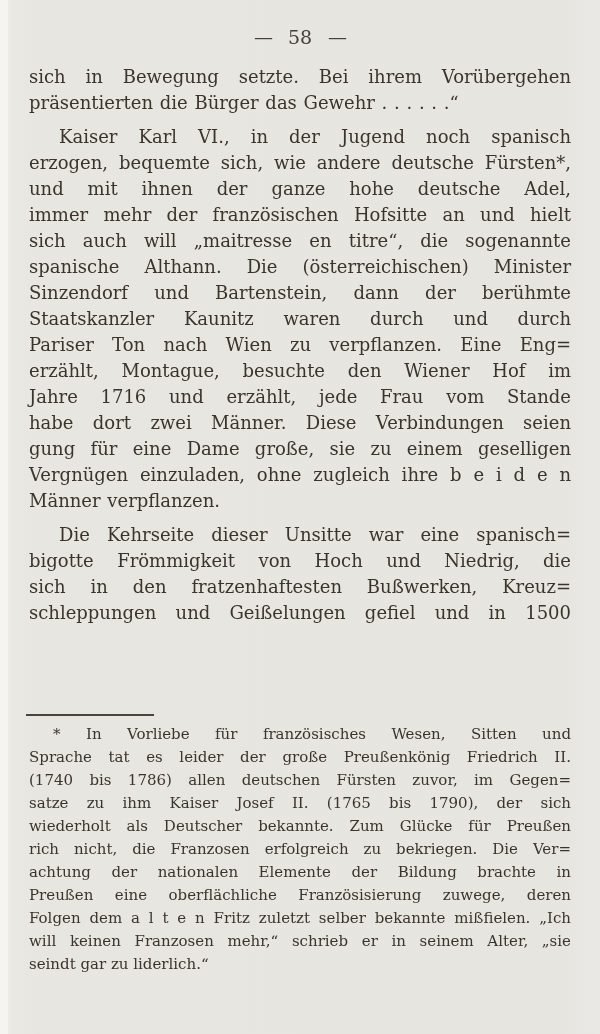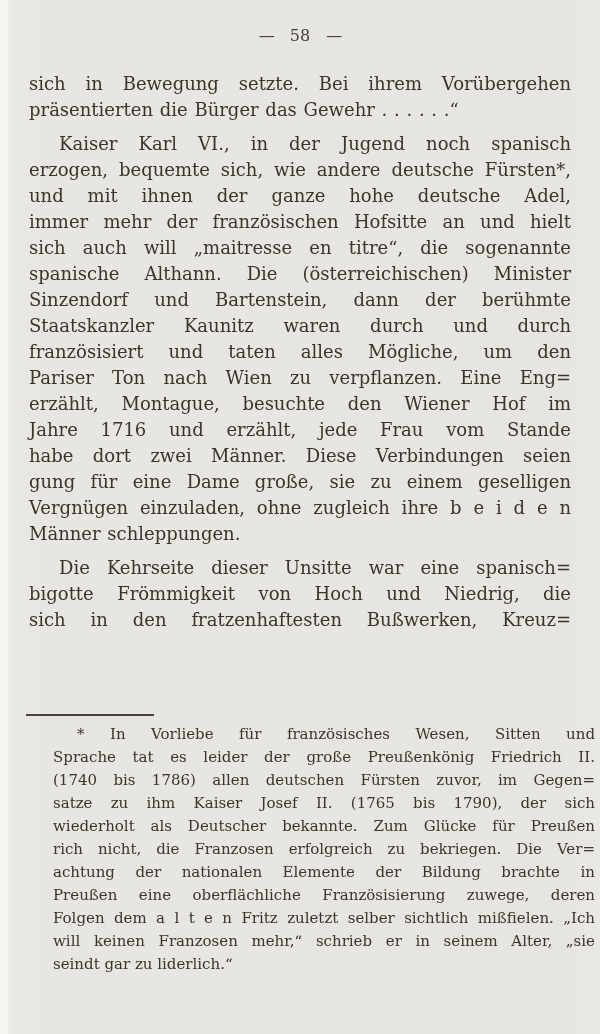--- a/index.html
+++ b/index.html
@@ -21,27 +21,27 @@
     position: absolute;
     left: 0; top: 0;
     width: 8px; height: 100%;
     background: #f5f4f1;
   }
   .header {
     position: absolute;
     top: 26px; left: 0;
     width: 100%;
     text-align: center;
-    font-size: 16px;
+    font-size: 19px;
     color: #44403a;
   }
   .header .dash { display: inline-block; margin: 0 16px; letter-spacing: -1px; }
   .textblock {
     position: absolute;
-    left: 29px; top: 71px;
+    left: 29px; top: 64px;
     width: 542px;
   }
   .para { margin: 0 0 8px 0; }
   .line {
     font-size: 18px;
     line-height: 26px;
     text-align: justify;
     text-align-last: justify;
     word-spacing: 1px;
   }
@@ -50,21 +50,20 @@
   .fnrule {
     position: absolute;
     left: 26px; top: 714px;
     width: 128px;
     border-top: 2px solid #4a453c;
   }
   .footnote {
     position: absolute;
     left: 29px; top: 723px;
     width: 542px;
-    margin-left: 24px;
   }
   .fnline {
     font-size: 15px;
     line-height: 23px;
     text-align: justify;
     text-align-last: justify;
   }
   .fnline.endline { text-align-last: left; }
   .fnline.indent { text-indent: 24px; }
 </style>
@@ -86,45 +85,45 @@
 
     <div class="para">
       <div class="line indent">Kaiser Karl VI., in der Jugend noch spanisch</div>
       <div class="line">erzogen, bequemte sich, wie andere deutsche Fürsten*,</div>
       <div class="line">und mit ihnen der ganze hohe deutsche Adel,</div>
       <div class="line">immer mehr der französischen Hofsitte an und hielt</div>
       <div class="line">sich auch will „maitresse en titre“, die sogenannte</div>
       <div class="line">spanische Althann. Die (österreichischen) Minister</div>
       <div class="line">Sinzendorf und Bartenstein, dann der berühmte</div>
       <div class="line">Staatskanzler Kaunitz waren durch und durch</div>
-      <div class="line">französisiert und taten alles Mögliche, um den</div>
       <div class="line">Pariser Ton nach Wien zu verpflanzen. Eine Eng=</div>
       <div class="line">erzählt, Montague, besuchte den Wiener Hof im</div>
       <div class="line">Jahre 1716 und erzählt, jede Frau vom Stande</div>
       <div class="line">habe dort zwei Männer. Diese Verbindungen seien</div>
       <div class="line">gung für eine Dame große, sie zu einem geselligen</div>
       <div class="line">Vergnügen einzuladen, ohne zugleich ihre b e i d e n</div>
-      <div class="line endline">Männer schleppungen.</div>
+      <div class="line endline">Männer verpflanzen.</div>
     </div>
 
     <div class="para">
       <div class="line indent">Die Kehrseite dieser Unsitte war eine spanisch=</div>
       <div class="line">bigotte Frömmigkeit von Hoch und Niedrig, die</div>
       <div class="line">sich in den fratzenhaftesten Bußwerken, Kreuz=</div>
+      <div class="line">schleppungen und Geißelungen gefiel und in 1500</div>
     </div>
   </div>
 
   <div class="fnrule"></div>
 
   <div class="footnote">
     <div class="fnline indent">* In Vorliebe für französisches Wesen, Sitten und</div>
     <div class="fnline">Sprache tat es leider der große Preußenkönig Friedrich II.</div>
     <div class="fnline">(1740 bis 1786) allen deutschen Fürsten zuvor, im Gegen=</div>
     <div class="fnline">satze zu ihm Kaiser Josef II. (1765 bis 1790), der sich</div>
     <div class="fnline">wiederholt als Deutscher bekannte. Zum Glücke für Preußen</div>
     <div class="fnline">rich nicht, die Franzosen erfolgreich zu bekriegen. Die Ver=</div>
     <div class="fnline">achtung der nationalen Elemente der Bildung brachte in</div>
     <div class="fnline">Preußen eine oberflächliche Französisierung zuwege, deren</div>
-    <div class="fnline">Folgen dem a l t e n Fritz zuletzt selber sichtlich mißfielen. „Ich</div>
+    <div class="fnline">Folgen dem a l t e n Fritz zuletzt selber bekannte mißfielen. „Ich</div>
     <div class="fnline">will keinen Franzosen mehr,“ schrieb er in seinem Alter, „sie</div>
     <div class="fnline endline">seindt gar zu liderlich.“</div>
   </div>
 </div>
 
 </body></html>

